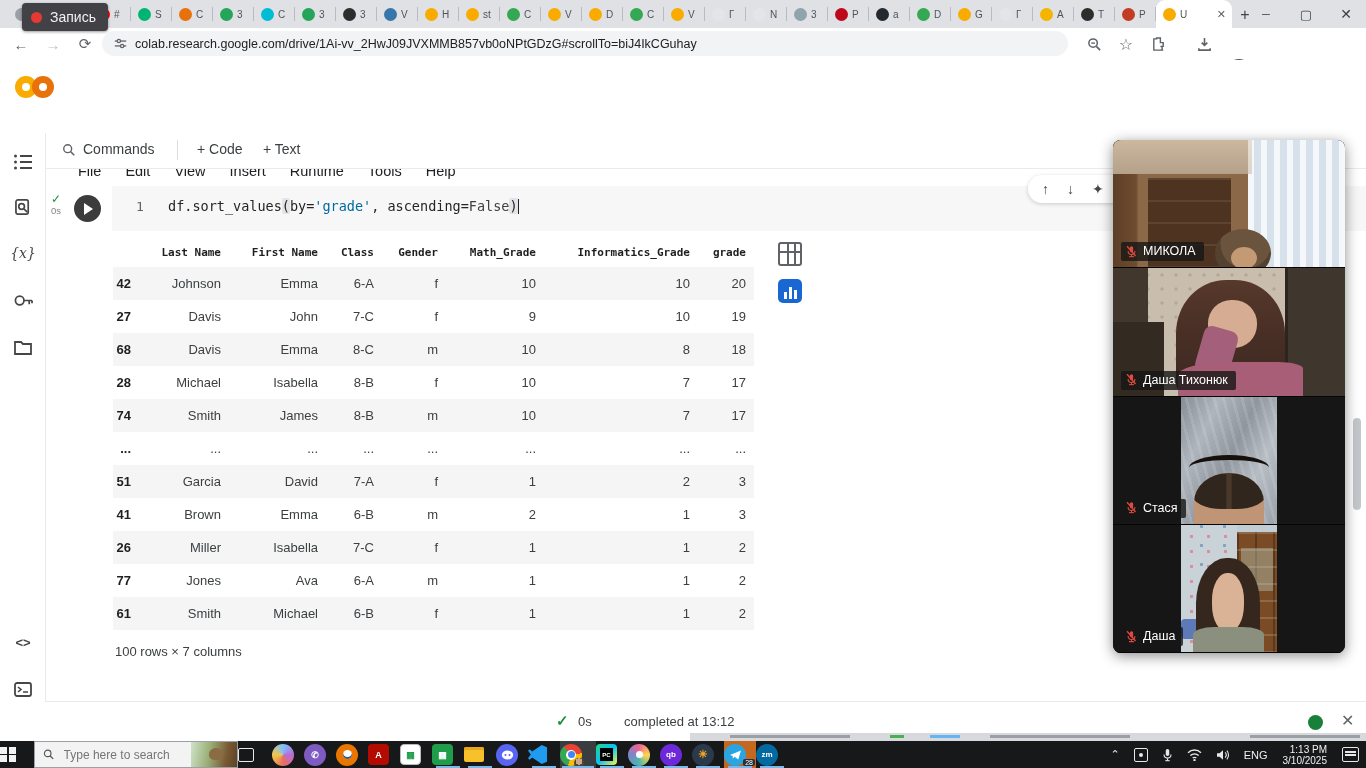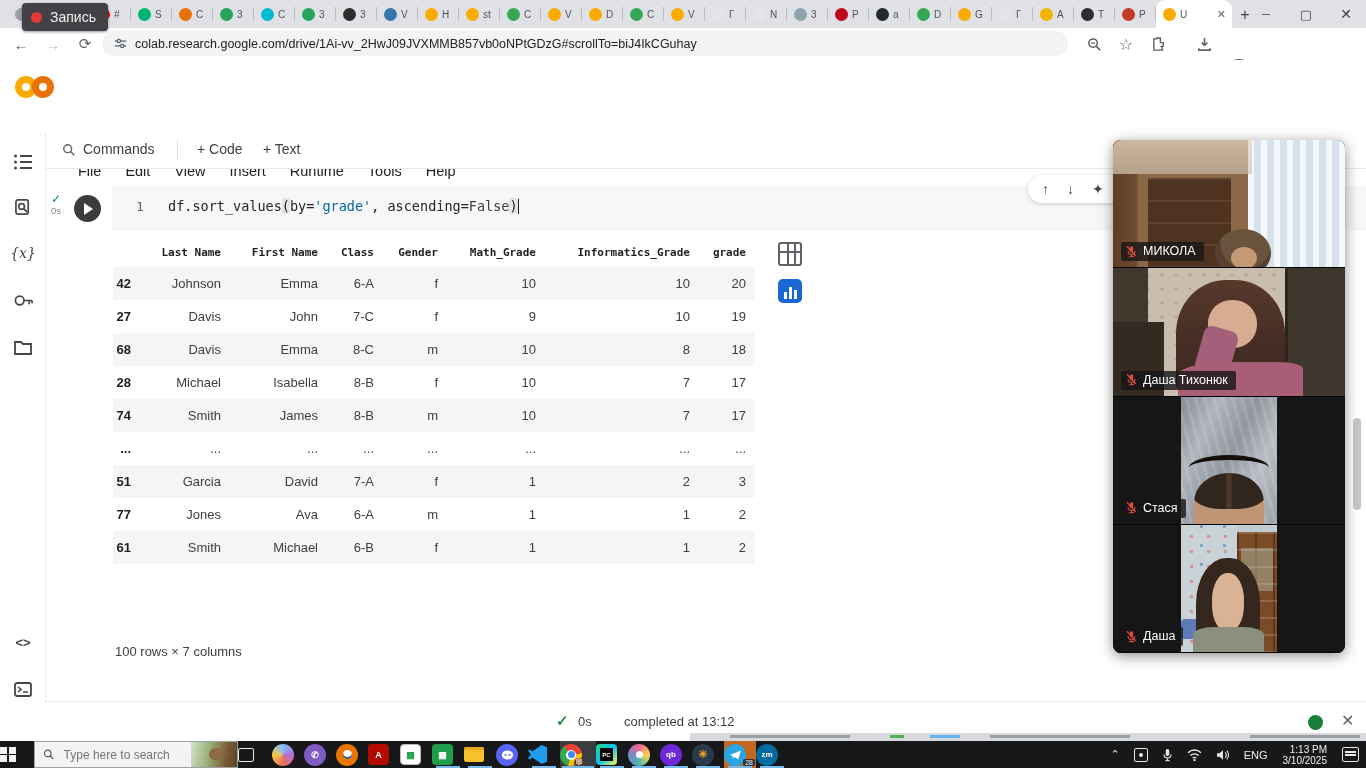--- a/index.html
+++ b/index.html
@@ -566,20 +566,40 @@
       </tr>
         <tr>
         <td class="idx">51</td>
         <td>Garcia</td>
         <td>David</td>
         <td>7-A</td>
         <td>f</td>
         <td>1</td>
         <td>2</td>
         <td>3</td>
+      </tr>
+        <tr>
+        <td class="idx">41</td>
+        <td>Brown</td>
+        <td>Emma</td>
+        <td>6-B</td>
+        <td>m</td>
+        <td>2</td>
+        <td>1</td>
+        <td>3</td>
+      </tr>
+        <tr>
+        <td class="idx">26</td>
+        <td>Miller</td>
+        <td>Isabella</td>
+        <td>7-C</td>
+        <td>f</td>
+        <td>1</td>
+        <td>1</td>
+        <td>2</td>
       </tr>
         <tr>
         <td class="idx">77</td>
         <td>Jones</td>
         <td>Ava</td>
         <td>6-A</td>
         <td>m</td>
         <td>1</td>
         <td>1</td>
         <td>2</td>

